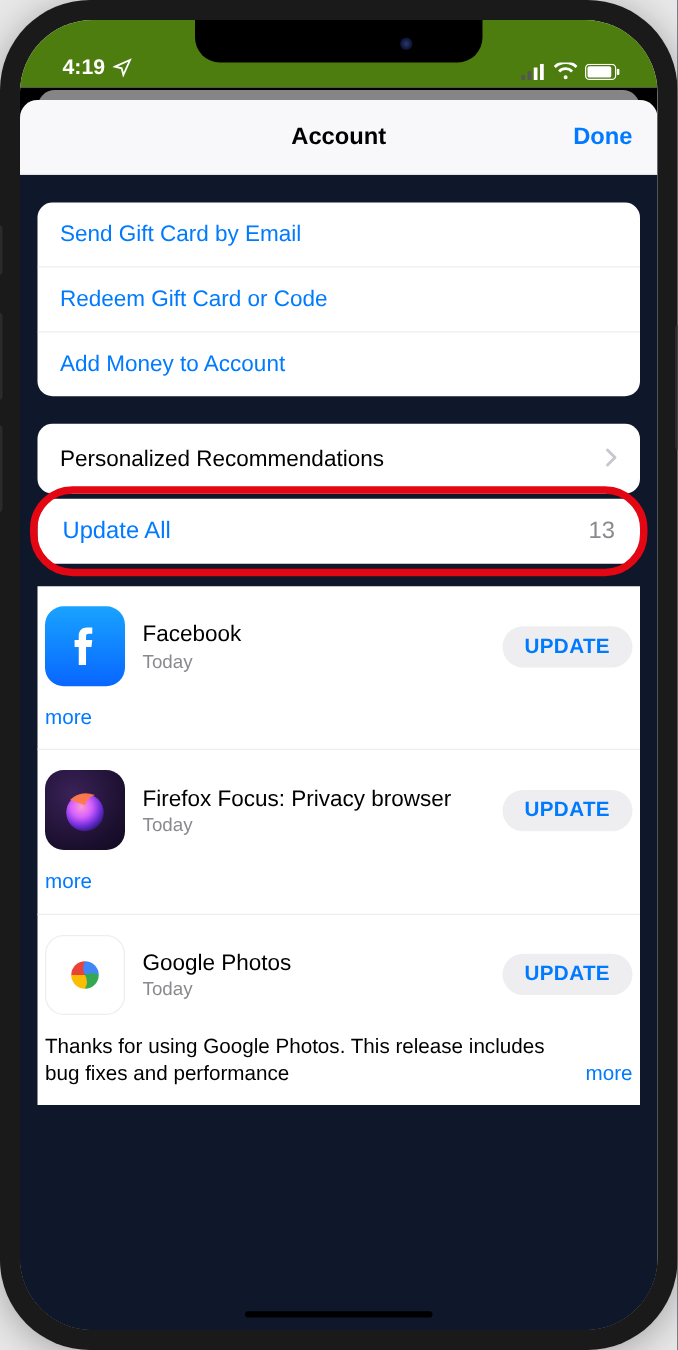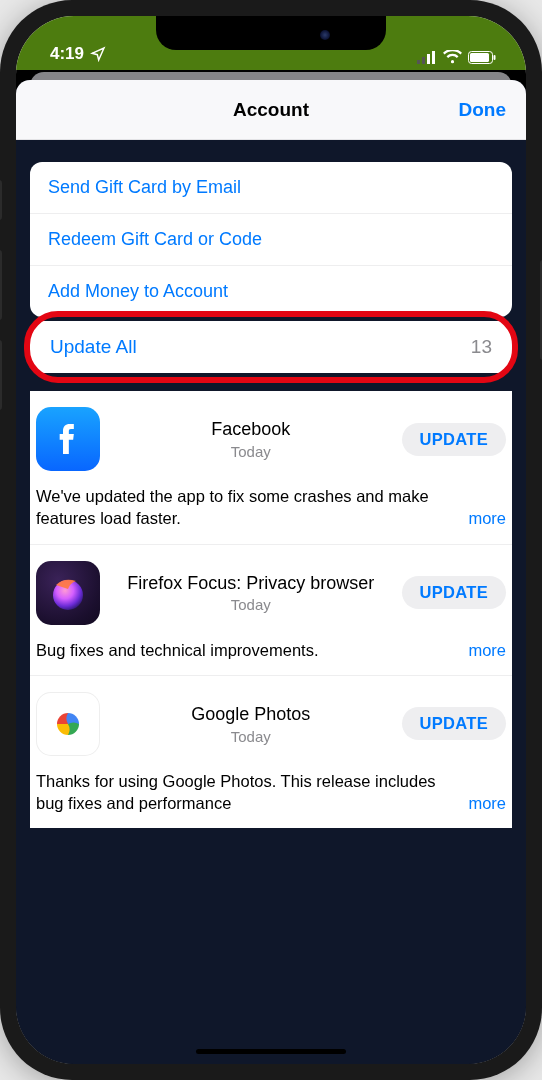--- a/index.html
+++ b/index.html
@@ -138,21 +138,21 @@
 
   .app-list { margin: 18px 14px 0 14px; background:#fff; border-radius:0; }
   .app-item { padding: 16px 6px 14px 6px; }
   .app-item + .app-item { border-top:1px solid #eeeeef; }
   .app-head { display:flex; align-items:center; gap:14px; }
   .app-icon {
     width:64px; height:64px; border-radius:15px;
     flex-shrink:0;
     display:flex; align-items:center; justify-content:center;
   }
-  .app-meta { flex:1; min-width:0;text-align:center; }
+  .app-meta { flex:1; min-width:0; }
   .app-name { font-size:18px; color:#000; line-height:1.25; }
   .app-date { font-size:15px; color:#8a8a8e; margin-top:2px; }
   .update-pill {
     background:#eeeef0; color:#007aff;
     font-size:16.5px; font-weight:700;
     padding:7px 18px; border-radius:18px;
     letter-spacing:.3px;
   }
   .app-desc {
     margin-top:14px; font-size:16.5px; color:#000; line-height:1.35;
@@ -225,20 +225,30 @@
               <span>Send Gift Card by Email</span>
             </div>
             <div class="row link">
               <span>Redeem Gift Card or Code</span>
             </div>
             <div class="row link">
               <span>Add Money to Account</span>
             </div>
           </div>
 
+          <div class="card">
+            <div class="row">
+              <span class="row-text">Personalized Recommendations</span>
+              <span class="chev">
+                <svg width="10" height="16" viewBox="0 0 10 16" fill="none" stroke="#c7c7cc" stroke-width="2.3" stroke-linecap="round" stroke-linejoin="round">
+                    <path d="M2 2 L8 8 L2 14"></path>
+                  </svg>
+              </span>
+            </div>
+          </div>
 
 
           <div class="update-all-wrap">
             <div class="update-all">
               <span class="label">Update All</span>
               <span class="count">13</span>
             </div>
             <div class="highlight-ring"></div>
           </div>
 
@@ -251,21 +261,20 @@
                       <path d="M15.5 3H13c-2.5 0-4 1.6-4 4v2H7v3.4h2V21h3.5v-8.6h2.6l.4-3.4h-3V7.3c0-.9.3-1.3 1.3-1.3h1.7V3z"></path>
                     </svg>
                 </div>
                 <div class="app-meta">
                   <div class="app-name">Facebook</div>
                   <div class="app-date">Today</div>
                 </div>
                 <div class="update-pill">UPDATE</div>
               </div>
               <div class="app-desc">
-                <span class="text">We've updated the app to fix some crashes and make features load faster.</span>
                 <span class="more">more</span>
               </div>
             </div>
 
             <div class="app-item">
               <div class="app-head">
                 <div class="app-icon icon-ff">
                   <svg width="44" height="44" viewBox="0 0 44 44">
                     <defs>
                       <radialGradient id="ffg" cx="40%" cy="35%" r="70%">
@@ -279,21 +288,20 @@
                     <path d="M10 14 Q18 6 30 10 Q24 12 22 18" fill="#ff7a3c" opacity=".9"></path>
                   </svg>
                 </div>
                 <div class="app-meta">
                   <div class="app-name">Firefox Focus: Privacy browser</div>
                   <div class="app-date">Today</div>
                 </div>
                 <div class="update-pill">UPDATE</div>
               </div>
               <div class="app-desc">
-                <span class="text">Bug fixes and technical improvements.</span>
                 <span class="more">more</span>
               </div>
             </div>
 
             <div class="app-item">
               <div class="app-head">
                 <div class="app-icon icon-gp">
                   <svg width="44" height="44" viewBox="0 0 44 44">
                     <path d="M22 22 A11 11 0 0 1 11 22 A11 11 0 0 1 22 11 Z" fill="#ea4335"></path>
                     <path d="M22 22 A11 11 0 0 1 22 11 A11 11 0 0 1 33 22 Z" fill="#4285f4"></path>

